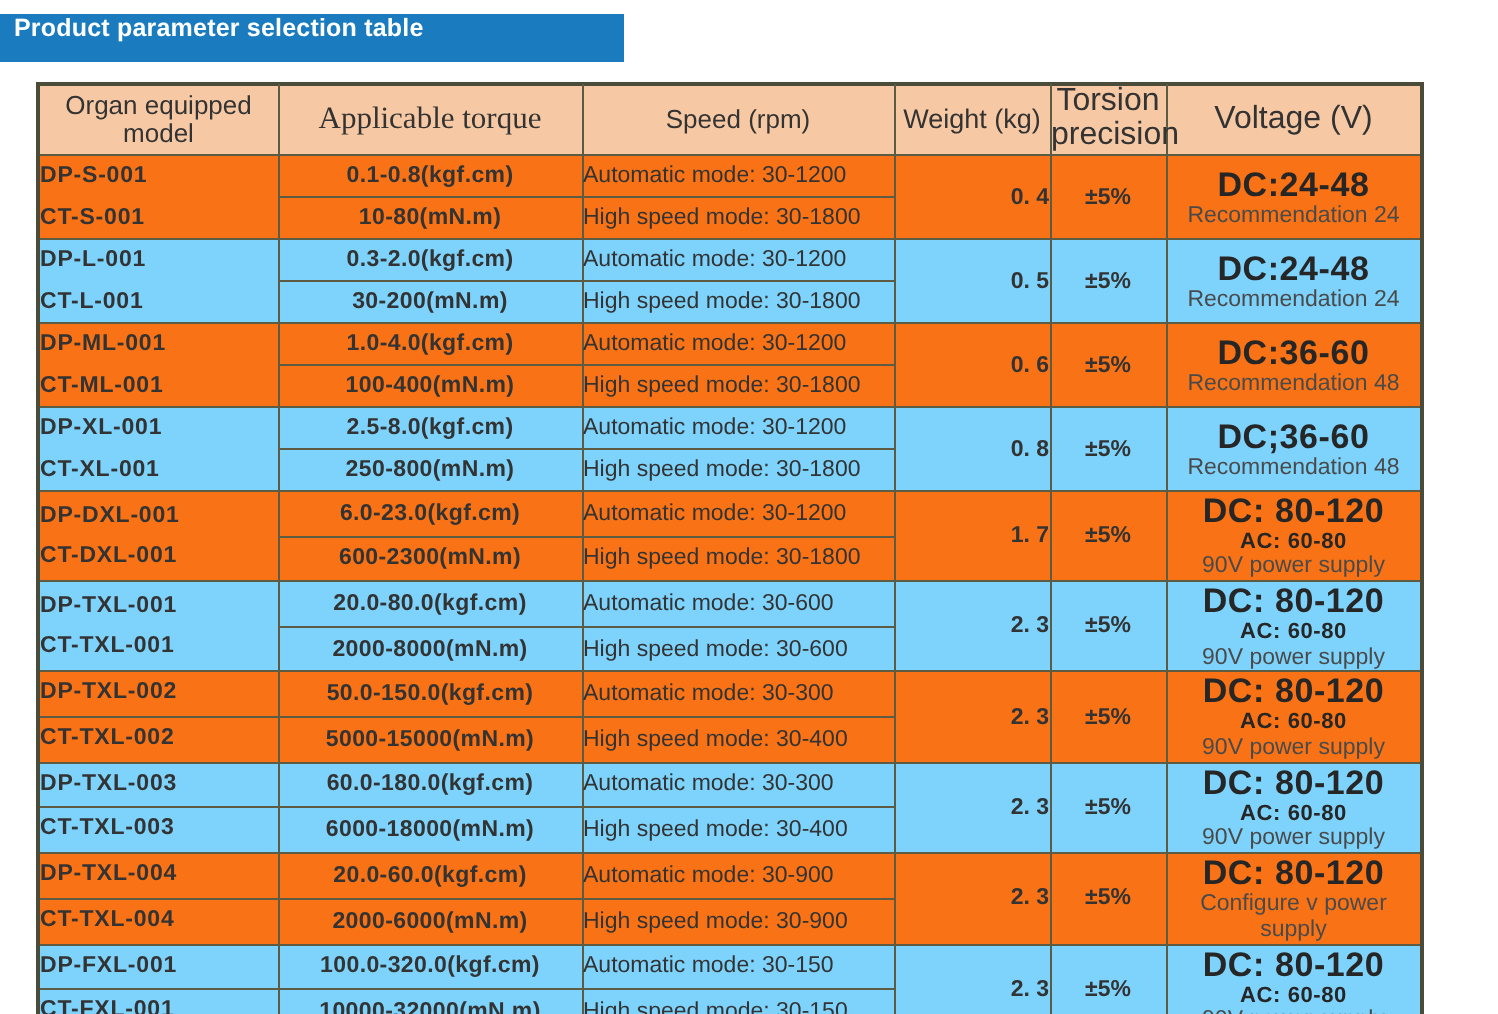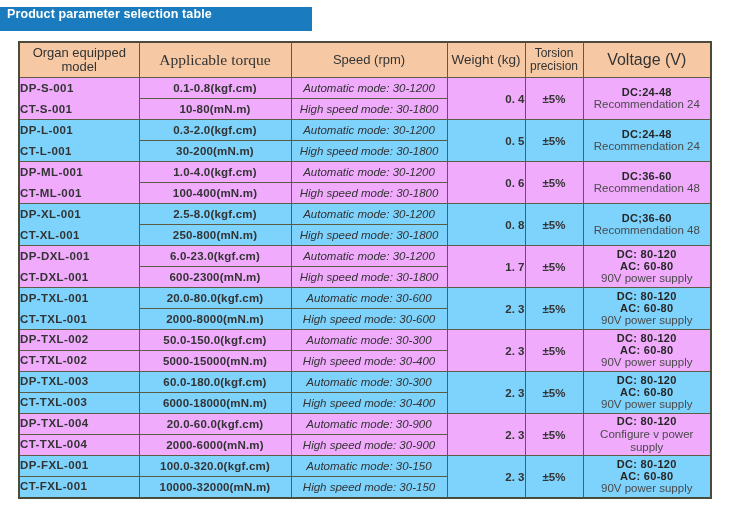--- a/index.html
+++ b/index.html
@@ -50,51 +50,51 @@
     background:#f6c9a4;
     text-align:center;
     color:#3a3a3a;
     height:34px;
     line-height:1.05;
   }
   td.h-model{font-size:13px;text-align:left;padding-left:4px;}
   td.h-torque{font-size:15.5px;font-family:Liberation Serif, serif;}
   td.h-speed{font-size:13px;}
   td.h-weight{font-size:13.5px;}
-  td.h-prec{font-size:12px;text-align:left;padding-left:2px;line-height:1.0;}
+  td.h-prec{font-size:16px;text-align:left;padding-left:2px;line-height:1.0;}
   td.h-volt{font-size:16px;text-align:left;padding-left:5px;}
 
   
   td.model{
     font-size:11.5px;font-weight:bold;letter-spacing:0.4px;
     text-align:left;padding-left:14px;color:#2f3a45;
     line-height:1.75;
   }
   td.model.split{line-height:1.0;height:20px;}
   td.torque{
     font-size:11.5px;font-weight:bold;text-align:center;
     color:#2c2c2c;height:20px;letter-spacing:0.2px;
   }
   td.speed{
-    font-size:11.5px;text-align:center;color:#4a4a4a;height:20px;font-style:italic;
+    font-size:11.5px;text-align:left;color:#4a4a4a;height:20px;
   }
   td.weight{
     font-size:11.5px;font-weight:bold;text-align:right;color:#2c2c2c;
   }
   td.prec{
     font-size:11.5px;font-weight:bold;text-align:center;color:#2c2c2c;
   }
   td.volt{
     text-align:center;padding:1px 2px;line-height:1.12;
   }
-  td.volt .dc{display:block;font-size:11px;font-weight:bold;color:#262626;letter-spacing:0.3px;}
+  td.volt .dc{display:block;font-size:17px;font-weight:bold;color:#262626;letter-spacing:0.3px;}
   td.volt .ac{display:block;font-size:11px;font-weight:bold;color:#262626;letter-spacing:0.3px;}
   td.volt .note{display:block;font-size:11.5px;color:#4a4a4a;}
 
-  .bg-blue{background:#f0abfc;}
+  .bg-blue{background:#f97316;}
   .bg-yellow{background:#7dd3fc;}
 </style>
 </head>
 <body>
 
 <div id="title-bar">
   <span class="txt">Product parameter selection table</span>
 </div>
 
 <div id="tbl-wrap">

